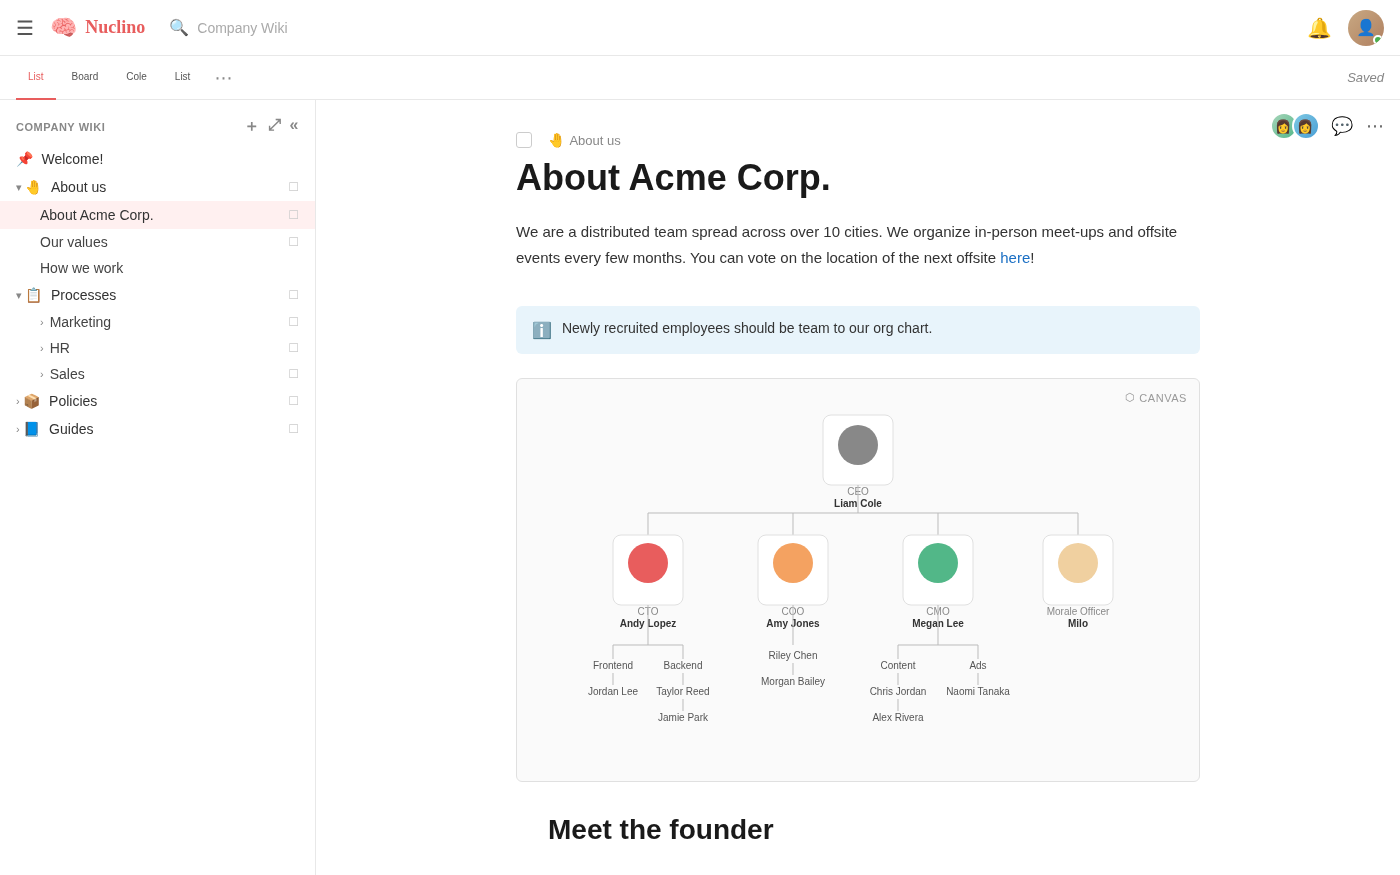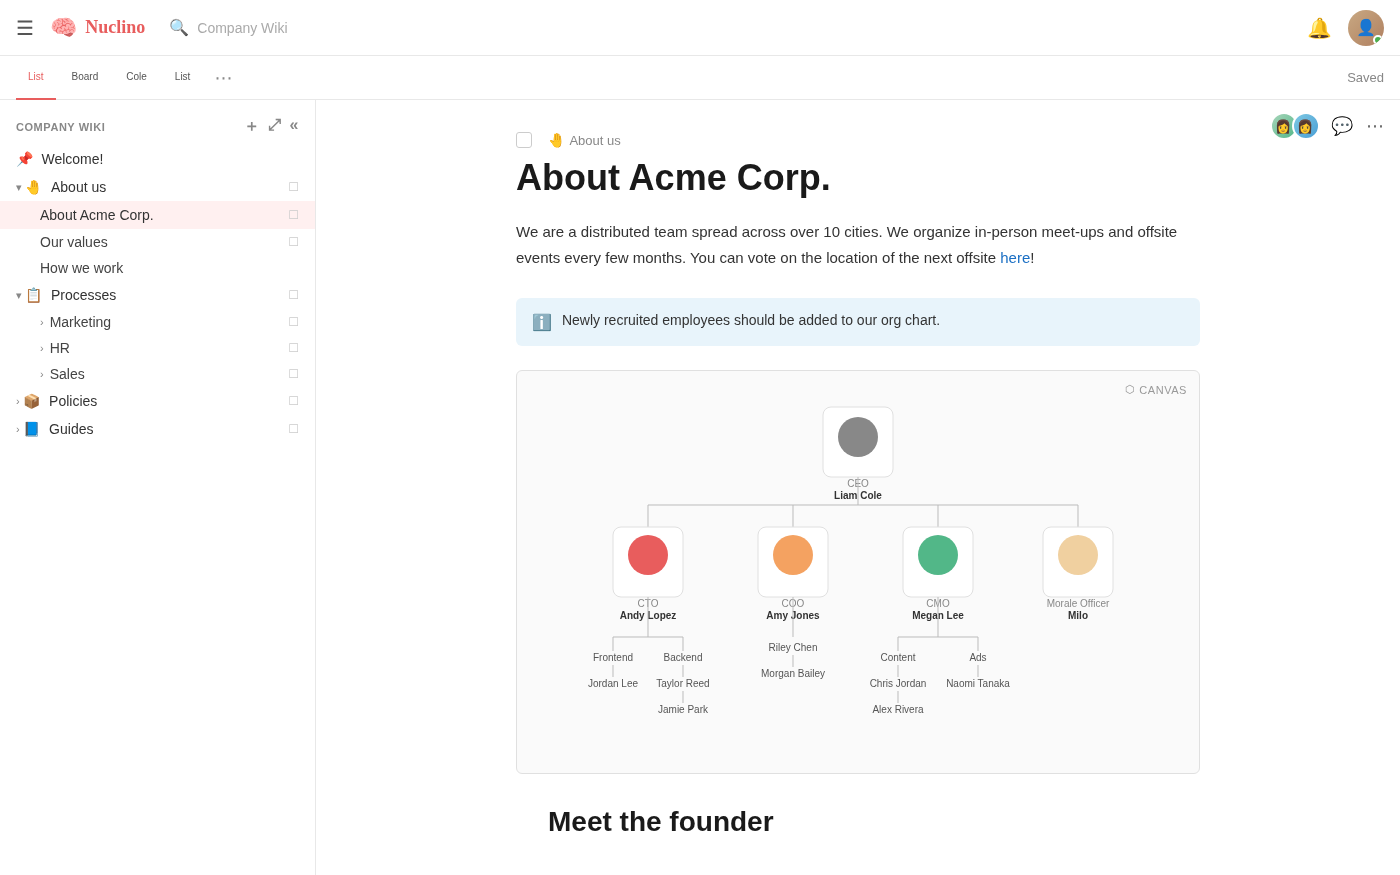--- a/index.html
+++ b/index.html
@@ -25,21 +25,21 @@
     .tab-bar {
       display: flex; align-items: center; height: 44px; padding: 0 16px;
       border-bottom: 1px solid #e8e8e8; flex-shrink: 0;
     }
     .tab {
       padding: 0 12px; height: 44px; display: flex; align-items: center;
       font-size: 10px; color: #555; cursor: pointer; border-bottom: 2px solid transparent; margin-right: 4px;
     }
     .tab.active { color: #e85d5d; border-bottom-color: #e85d5d; font-weight: 500; }
     .tab-more { margin-left: 8px; color: #888; cursor: pointer; font-size: 18px; }
-    .tab-saved { margin-left: auto; font-size: 13px; color: #888; }
+    .tab-saved { margin-left: auto; font-size: 13px; color: #888; font-style: italic; }
 
     
     .main-area { display: flex; flex: 1; overflow: hidden; }
 
     
     .sidebar {
       width: 316px; flex-shrink: 0; border-right: 1px solid #e8e8e8;
       overflow-y: auto; padding: 12px 0;
     }
     .sidebar-header {
@@ -96,21 +96,21 @@
     .collab-avatar {
       width: 28px; height: 28px; border-radius: 50%;
       border: 2px solid #fff; margin-left: -6px; overflow: hidden;
     }
     .collab-avatar:first-child { margin-left: 0; }
     .comment-icon { font-size: 18px; color: #666; cursor: pointer; }
     .more-icon { font-size: 18px; color: #666; cursor: pointer; }
 
     .doc-title { font-size: 36px; font-weight: 700; color: #1a1a1a; margin-bottom: 20px; line-height: 1.2; }
 
-    .doc-body { font-size: 15px; line-height: 1.7; color: #333; margin-bottom: 28px; }
+    .doc-body { font-size: 15px; line-height: 1.7; color: #333; margin-bottom: 36px; }
     .doc-link { color: #1a6fc4; text-decoration: none; }
 
     
     .info-box {
       background: #e8f4fb; border-radius: 6px; padding: 14px 16px;
       display: flex; align-items: flex-start; gap: 10px; margin-bottom: 24px;
     }
     .info-icon { color: #4a9fd5; font-size: 16px; flex-shrink: 0; margin-top: 1px; }
     .info-text { font-size: 14px; color: #333; }
 
@@ -258,21 +258,21 @@
       </div>
 
       <h1 class="doc-title">About Acme Corp.</h1>
 
       <p class="doc-body">
         <span>We are a distributed team spread across over 10 cities. We organize in-person meet-ups and offsite events every few months. You can vote on the location of the next offsite </span><a href="#" class="doc-link">here</a><span>!</span>
       </p>
 
       <div class="info-box">
         <span class="info-icon">ℹ️</span>
-        <span class="info-text">Newly recruited employees should be added to our org chart.</span>
+        <span class="info-text">Newly recruited employees should be team to our org chart.</span>
       </div>
 
       <div class="canvas-block">
         <div class="canvas-label">
           <span>⬡</span>
           <span>CANVAS</span>
         </div>
 
         <div class="tree-wrapper" style="padding-top:10px;">
           <svg width="640" height="360" viewBox="0 0 640 360" xmlns="http://www.w3.org/2000/svg" style="display:block;margin:0 auto;">

